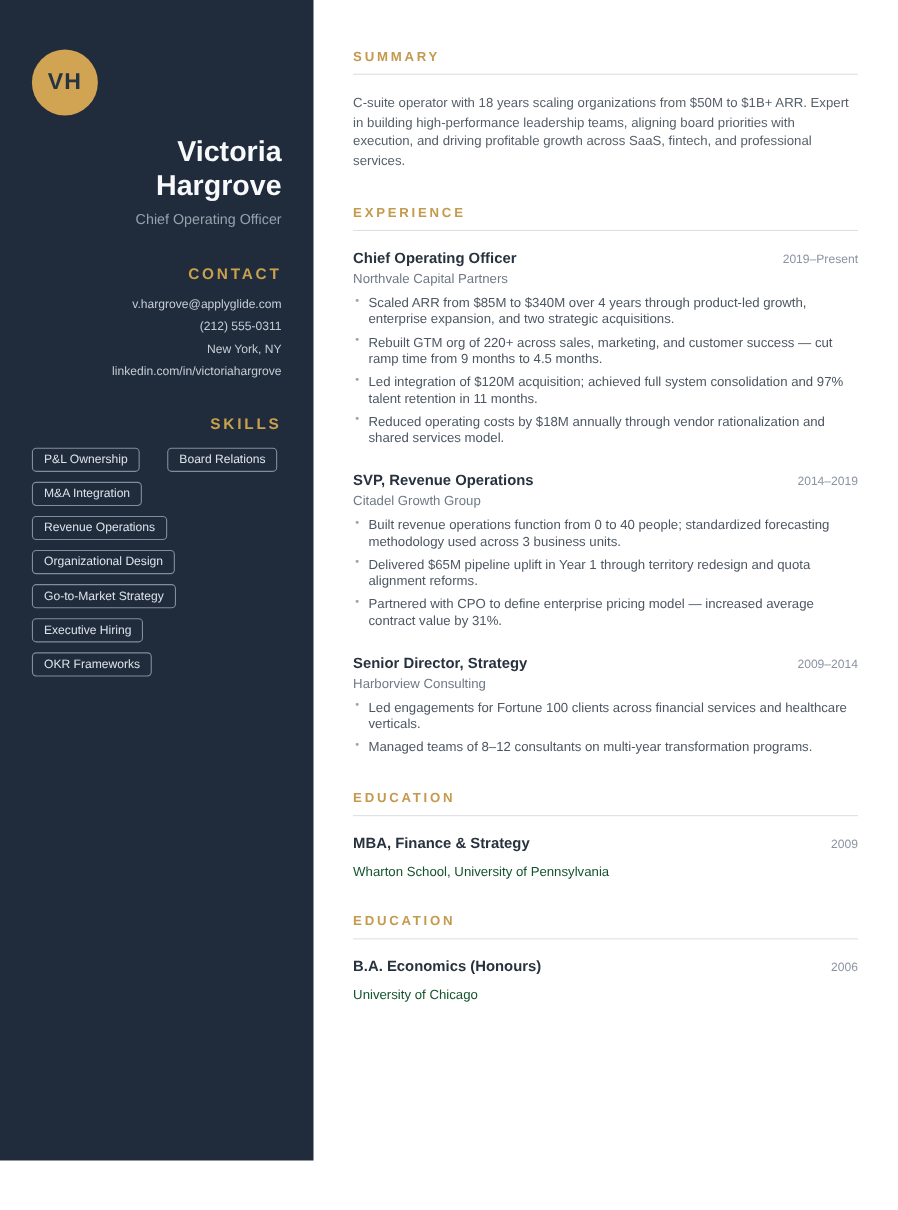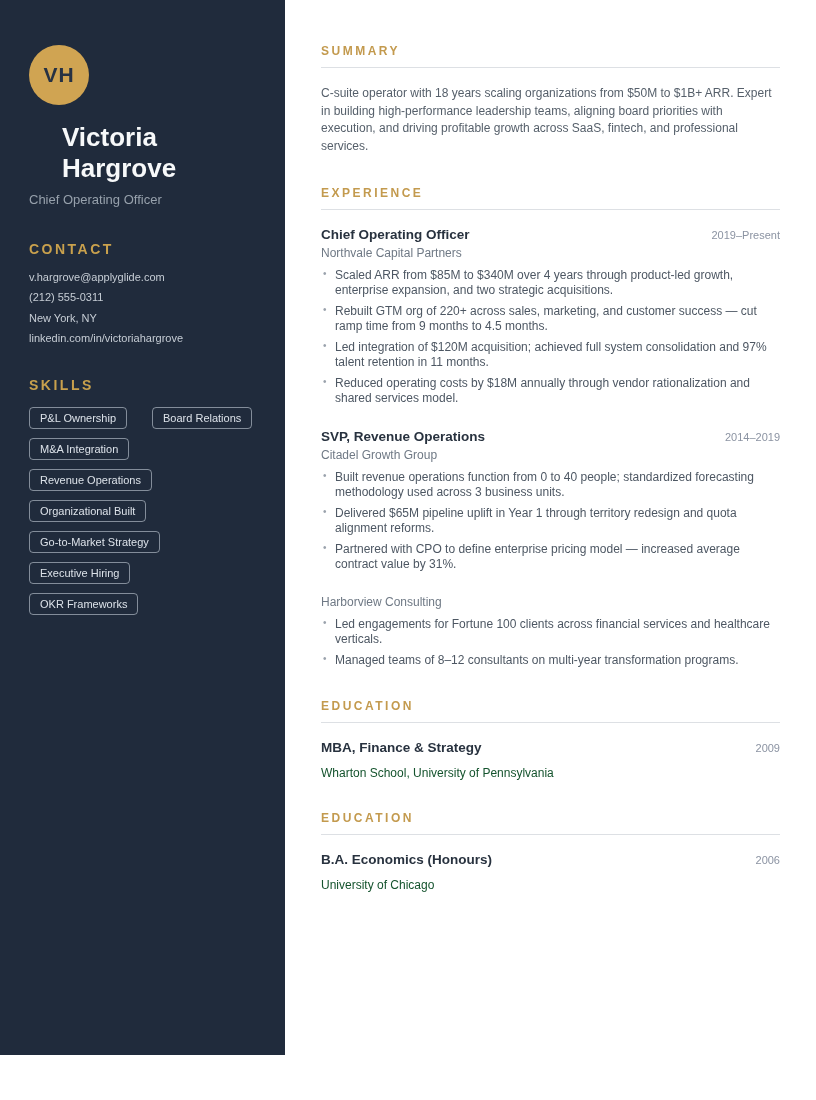--- a/index.html
+++ b/index.html
@@ -11,20 +11,21 @@
     position: relative;
     overflow: hidden;
   }
 
   
   .sidebar {
     position: absolute; left: 0; top: 0;
     width: 285px; height: 1055px;
     background: #202B3C;
     padding: 45px 29px;
+    text-align: right;
   }
   .avatar {
     width: 60px; height: 60px; border-radius: 50%;
     background: #D0A452; color: #273243;
     display: flex; align-items: center; justify-content: center;
     font-weight: bold; font-size: 21px; letter-spacing: 1px;
   }
   .name {
     margin-top: 17px;
     font-size: 26px; font-weight: bold; color: #F7F9FA; margin-left: 33px;
@@ -102,21 +103,21 @@
       <div class="contact-item">New York, NY</div>
       <div class="contact-item">linkedin.com/in/victoriahargrove</div>
     </div>
 
   <div class="side-heading skills-heading">SKILLS</div>
   <div class="chips" id="chips">
       <span class="chip">P&amp;L Ownership</span>
       <span class="chip">Board Relations</span>
       <span class="chip">M&amp;A Integration</span>
       <span class="chip">Revenue Operations</span>
-      <span class="chip">Organizational Built</span>
+      <span class="chip">Organizational Design</span>
       <span class="chip">Go-to-Market Strategy</span>
       <span class="chip">Executive Hiring</span>
       <span class="chip">OKR Frameworks</span>
     </div>
 </div>
 
 <div class="main">
 
   <div class="section">
     <div class="section-heading">SUMMARY</div>
@@ -145,20 +146,24 @@
             <div class="row-dates">2014–2019</div>
           </div>
           <div class="row-company">Citadel Growth Group</div>
           <ul class="bullets">
             <li>Built revenue operations function from 0 to 40 people; standardized forecasting methodology used across 3 business units.</li>
             <li>Delivered $65M pipeline uplift in Year 1 through territory redesign and quota alignment reforms.</li>
             <li>Partnered with CPO to define enterprise pricing model — increased average contract value by 31%.</li>
           </ul>
         </div>
         <div class="job">
+          <div class="row-header">
+            <div class="row-title">Senior Director, Strategy</div>
+            <div class="row-dates">2009–2014</div>
+          </div>
           <div class="row-company">Harborview Consulting</div>
           <ul class="bullets">
             <li>Led engagements for Fortune 100 clients across financial services and healthcare verticals.</li>
             <li>Managed teams of 8–12 consultants on multi-year transformation programs.</li>
           </ul>
         </div>
       </div>
   </div>
 
   <div id="education-container">

